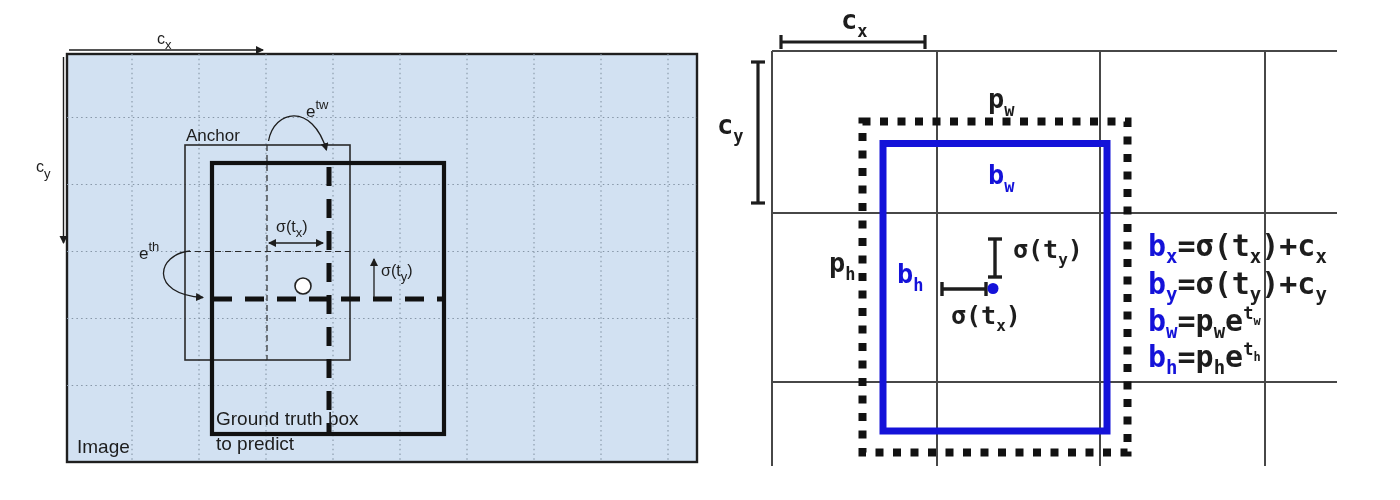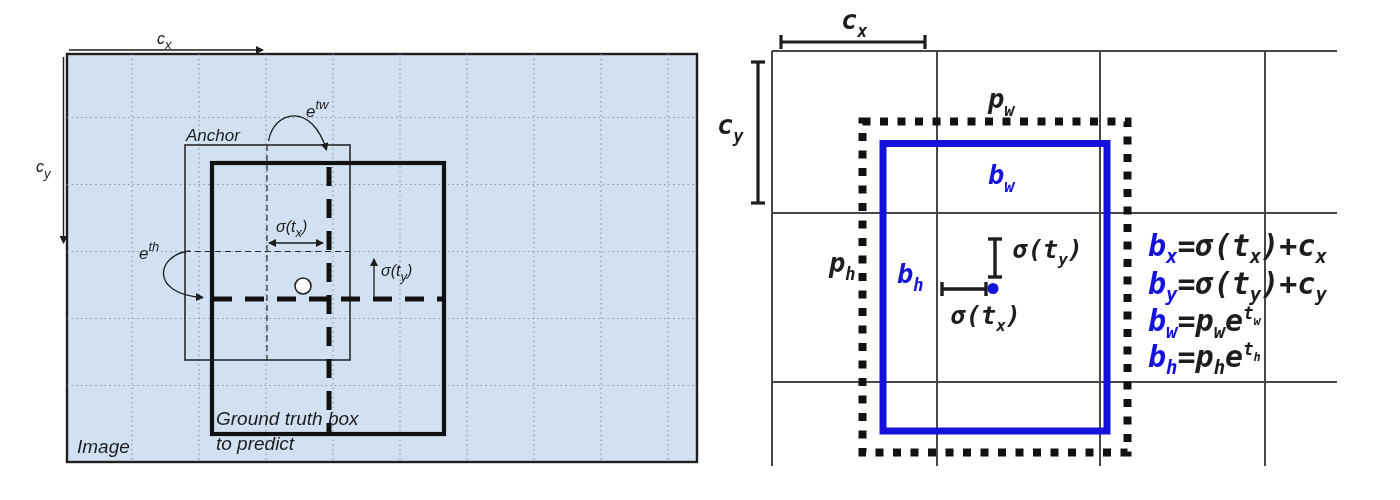--- a/index.html
+++ b/index.html
@@ -1,16 +1,16 @@
 <!DOCTYPE html>
 <html><head>
 <meta charset="utf-8">
 <style>
   html,body{margin:0;padding:0;background:#ffffff;}
-  .canvas{position:relative;width:1400px;height:500px;background:#ffffff;overflow:hidden;font-style:italic;}
+  .canvas{position:relative;width:1400px;height:500px;background:#ffffff;overflow:hidden;}
   svg{display:block;}
   
   .ltext{font-family:"Liberation Sans",sans-serif;fill:#1d1d1d;}
   .l17{font-size:17px;}
   .l16{font-size:16px;}
   .l19{font-size:19px;}
   .lsub{font-size:13px;}
   .lsup{font-size:13px;}
   
   .rtext{font-family:"DejaVu Sans Mono",monospace;fill:#1d1d1d;font-weight:bold;}

